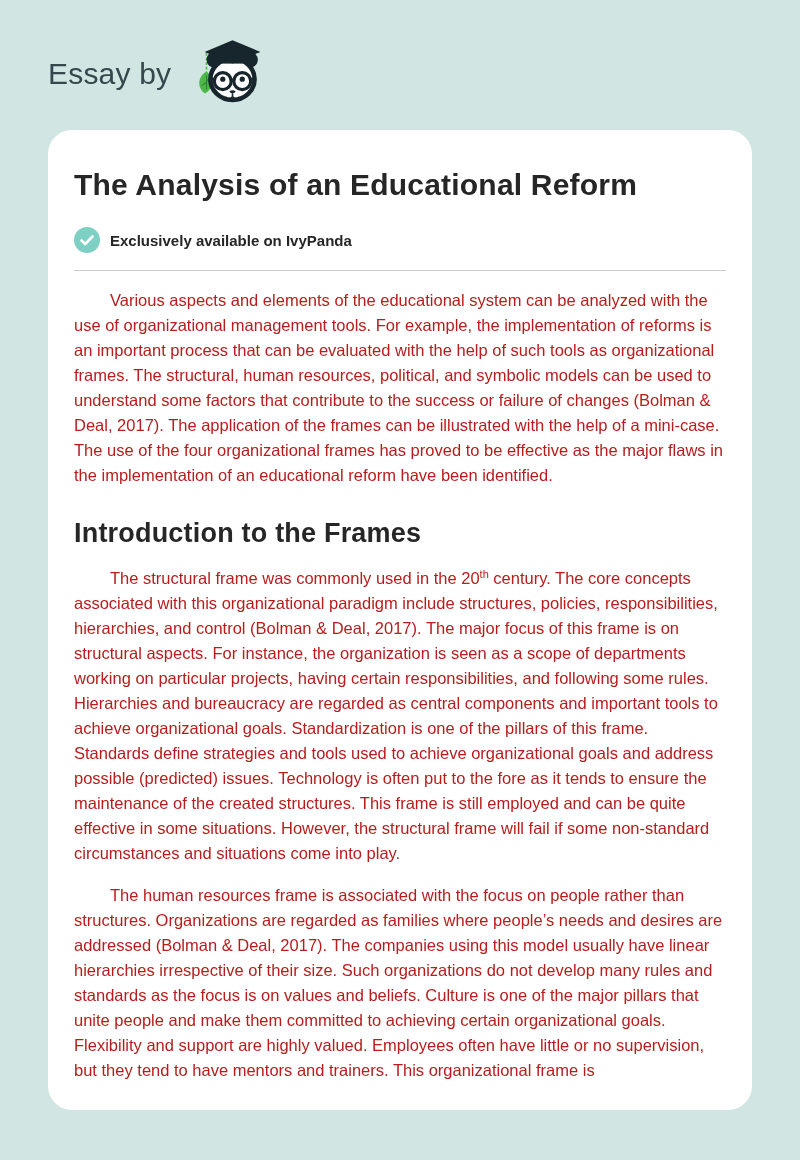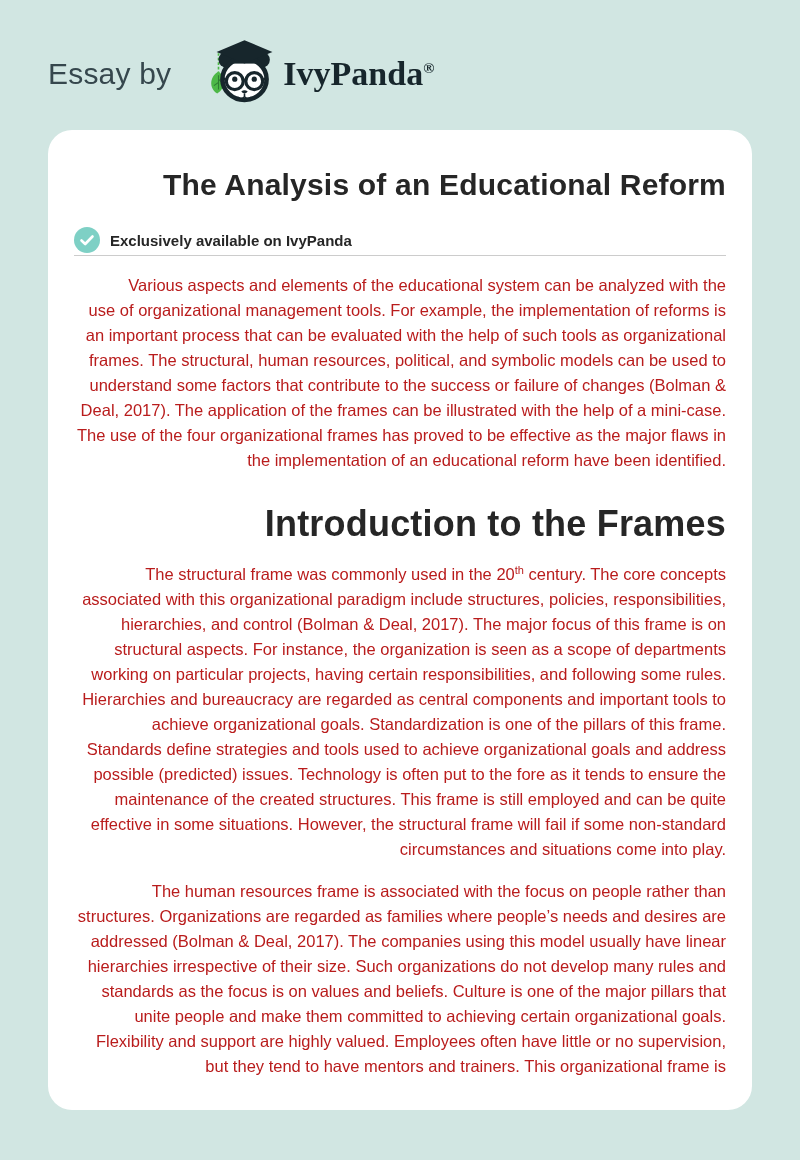--- a/index.html
+++ b/index.html
@@ -14,21 +14,21 @@
   .site-header {
     display: flex;
     align-items: center;
     padding: 38px 48px 20px 48px;
     height: 130px;
   }
   .essay-by {
     font-size: 30px;
     color: #36474d;
     letter-spacing: 0.2px;
-    margin-right: 28px;
+    margin-right: 16px;
   }
   .logo-group {
     display: flex;
     align-items: center;
     cursor: pointer;
   }
   .logo-svg { width: 78px; height: 78px; display: block; margin-right: 6px; }
   .brand-name {
     font-family: "Liberation Serif", serif;
     font-weight: bold;
@@ -46,33 +46,32 @@
   }
   
   .card {
     margin: 0 48px;
     width: 704px;
     height: 980px;
     background: #ffffff;
     border-radius: 24px;
     padding: 38px 26px 40px 26px;
     overflow: hidden;
-    text-align: right;
   }
   .page-title {
     margin: 0 0 25px 0;
     font-size: 30px;
     font-weight: bold;
     color: #262626;
     letter-spacing: 0.2px;
   }
   .availability {
     display: flex;
     align-items: center;
-    margin-bottom: 2px;
+    margin-bottom: 17px;
   }
   .check-badge { width: 26px; height: 26px; flex: 0 0 26px; margin-right: 10px; }
   .availability-label {
     font-size: 15px;
     font-weight: bold;
     color: #262626;
   }
   .divider {
     border: none;
     border-top: 1px solid #cccccc;
@@ -81,21 +80,21 @@
   .body-text {
     font-size: 16.5px;
     line-height: 25px;
     color: #b91c1c;
     text-indent: 36px;
     margin: 17px 0 0 0;
   }
   .para-spaced { }
   .section-heading {
     margin: 30px 0 0 0;
-    font-size: 36px;
+    font-size: 27px;
     font-weight: bold;
     color: #262626;
     letter-spacing: 0.2px;
   }
   sup.sup { font-size: 11px; line-height: 0; }
 </style>
 </head>
 <body>
 
 <header class="site-header">
@@ -124,21 +123,20 @@
         <line x1="42" y1="69" x2="38" y2="67" stroke="#17262c" stroke-width="4"></line>
         <line x1="98" y1="69" x2="102" y2="67" stroke="#17262c" stroke-width="4"></line>
 
         <circle cx="55" cy="68" r="4" fill="#17262c"></circle>
         <circle cx="85" cy="68" r="4" fill="#17262c"></circle>
 
         <path d="M65 87 Q70 83 75 87 Q70 93 65 87 Z" fill="#17262c"></path>
         <path d="M70 91 L70 95 M70 95 Q65 100 60 96 M70 95 Q75 100 80 96" stroke="#17262c" stroke-width="2.5" fill="none" stroke-linecap="round"></path>
       </svg>
     </span>
-    <span class="brand-name"><span>IvyPanda</span><span class="registered">®</span></span>
   </span>
 </header>
 
 <main class="card">
   <h1 class="page-title">The Analysis of an Educational Reform</h1>
 
   <div class="availability">
     <span class="check-badge">
       <svg viewBox="0 0 26 26" width="26" height="26" aria-hidden="true">
         <circle cx="13" cy="13" r="13" fill="#7ed0c5"></circle>

